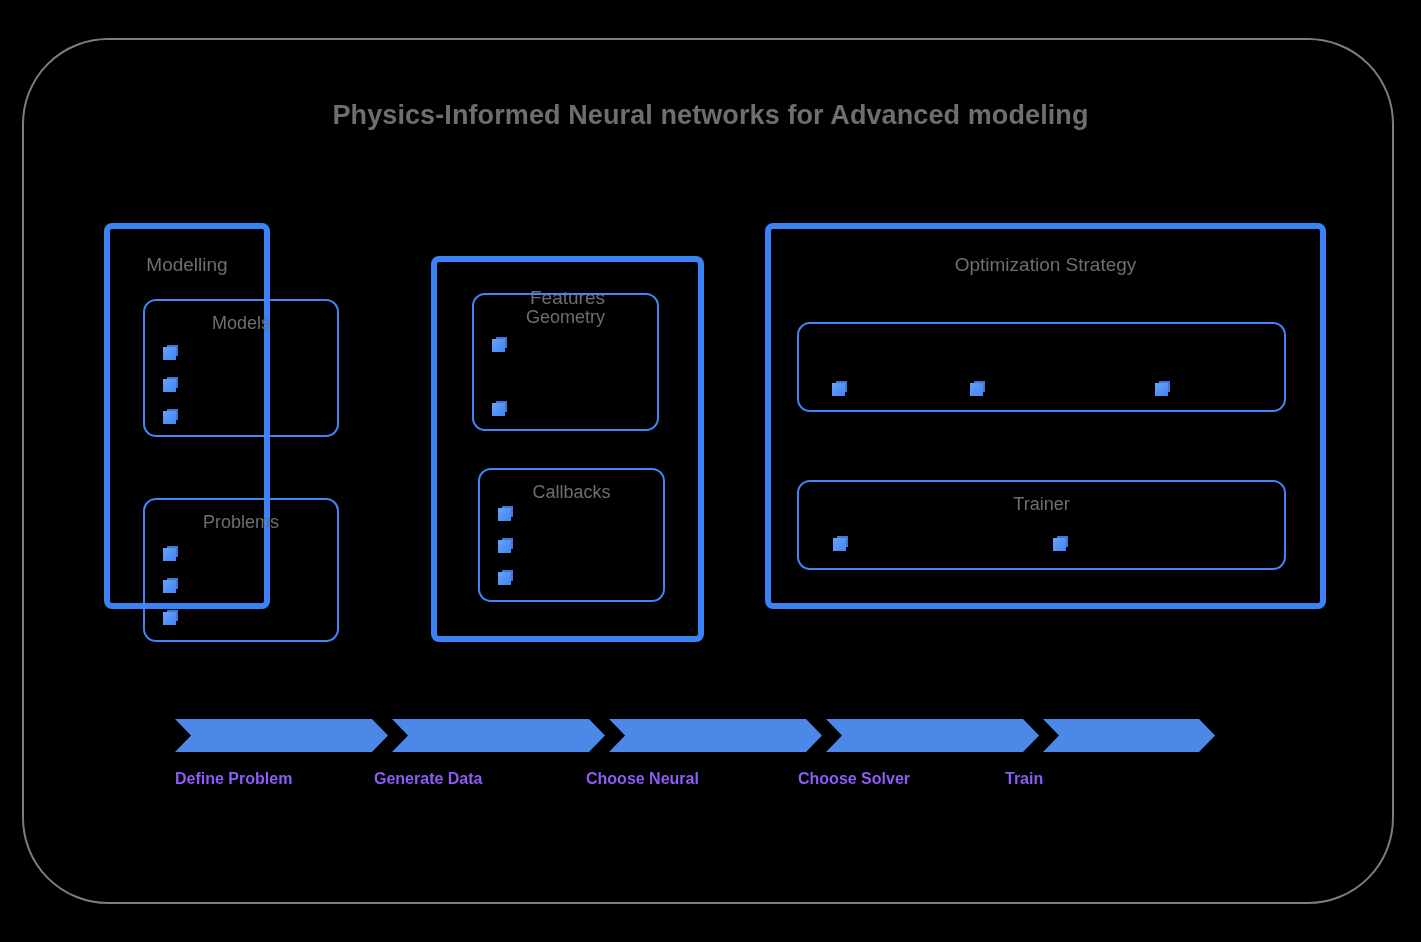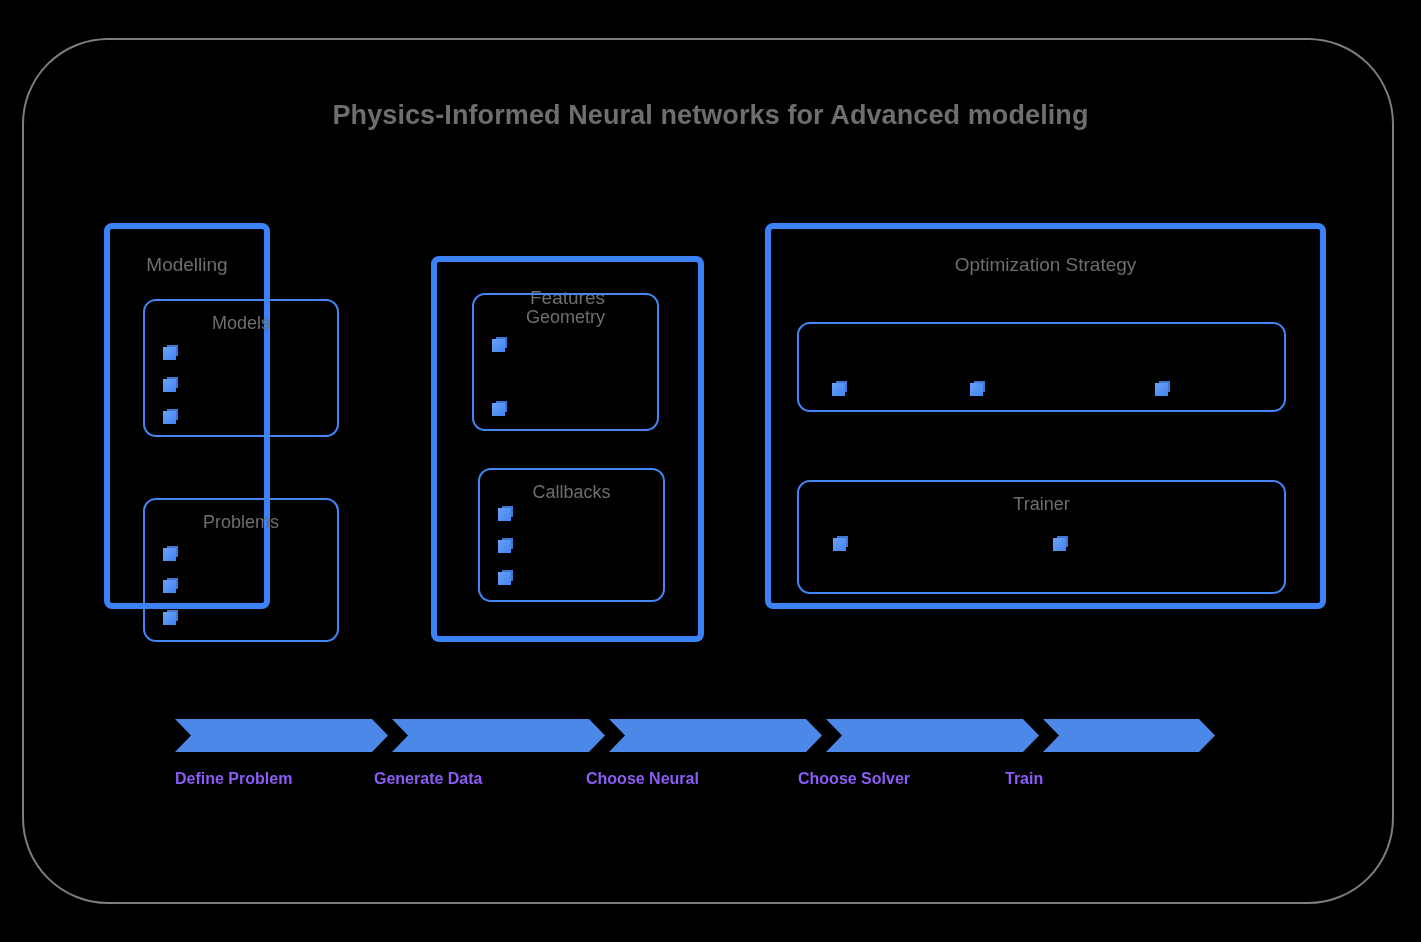--- a/index.html
+++ b/index.html
@@ -86,21 +86,21 @@
     top: 12px;
     font-size: 18px;
     color: #6e6e6e;
   }
 
   #box-models    { left: 143px; top: 299px; width: 196px; height: 138px; }
   #box-problems  { left: 143px; top: 458px; width: 196px; height: 144px; margin-top: 40px; }
   #box-geometry  { left: 472px; top: 293px; width: 187px; height: 138px; }
   #box-callbacks { left: 472px; top: 468px; width: 187px; height: 134px; margin-left: 6px; }
   #box-solver    { left: 797px; top: 322px; width: 489px; height: 90px; }
-  #box-trainer   { left: 797px; top: 480px; width: 489px; height: 114px; }
+  #box-trainer   { left: 797px; top: 480px; width: 489px; height: 90px; }
 
   
   .cube {
     position: absolute;
     width: 13px;
     height: 13px;
     background: #4b8cf0;
     box-shadow: 3px -3px 0 -1px #3f78d4;
   }
   .cube::after {

